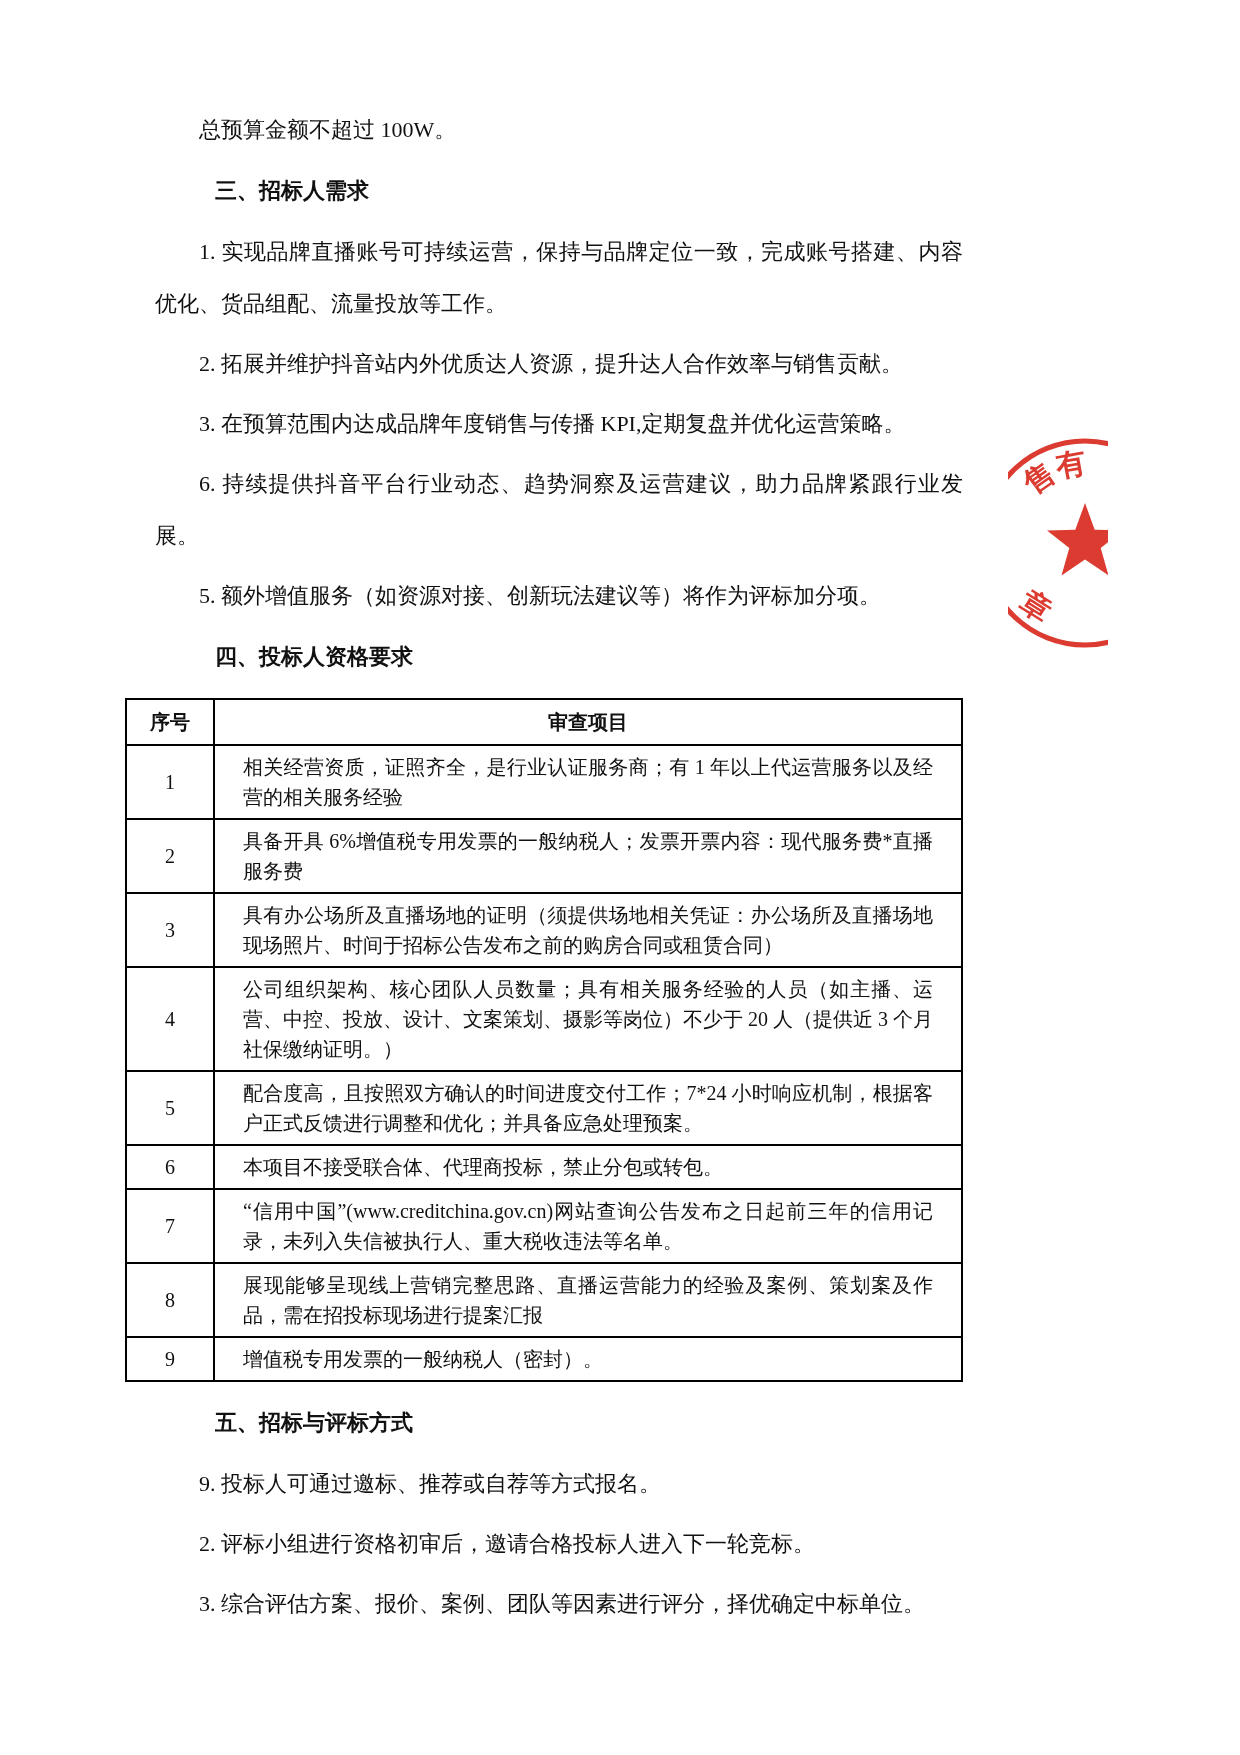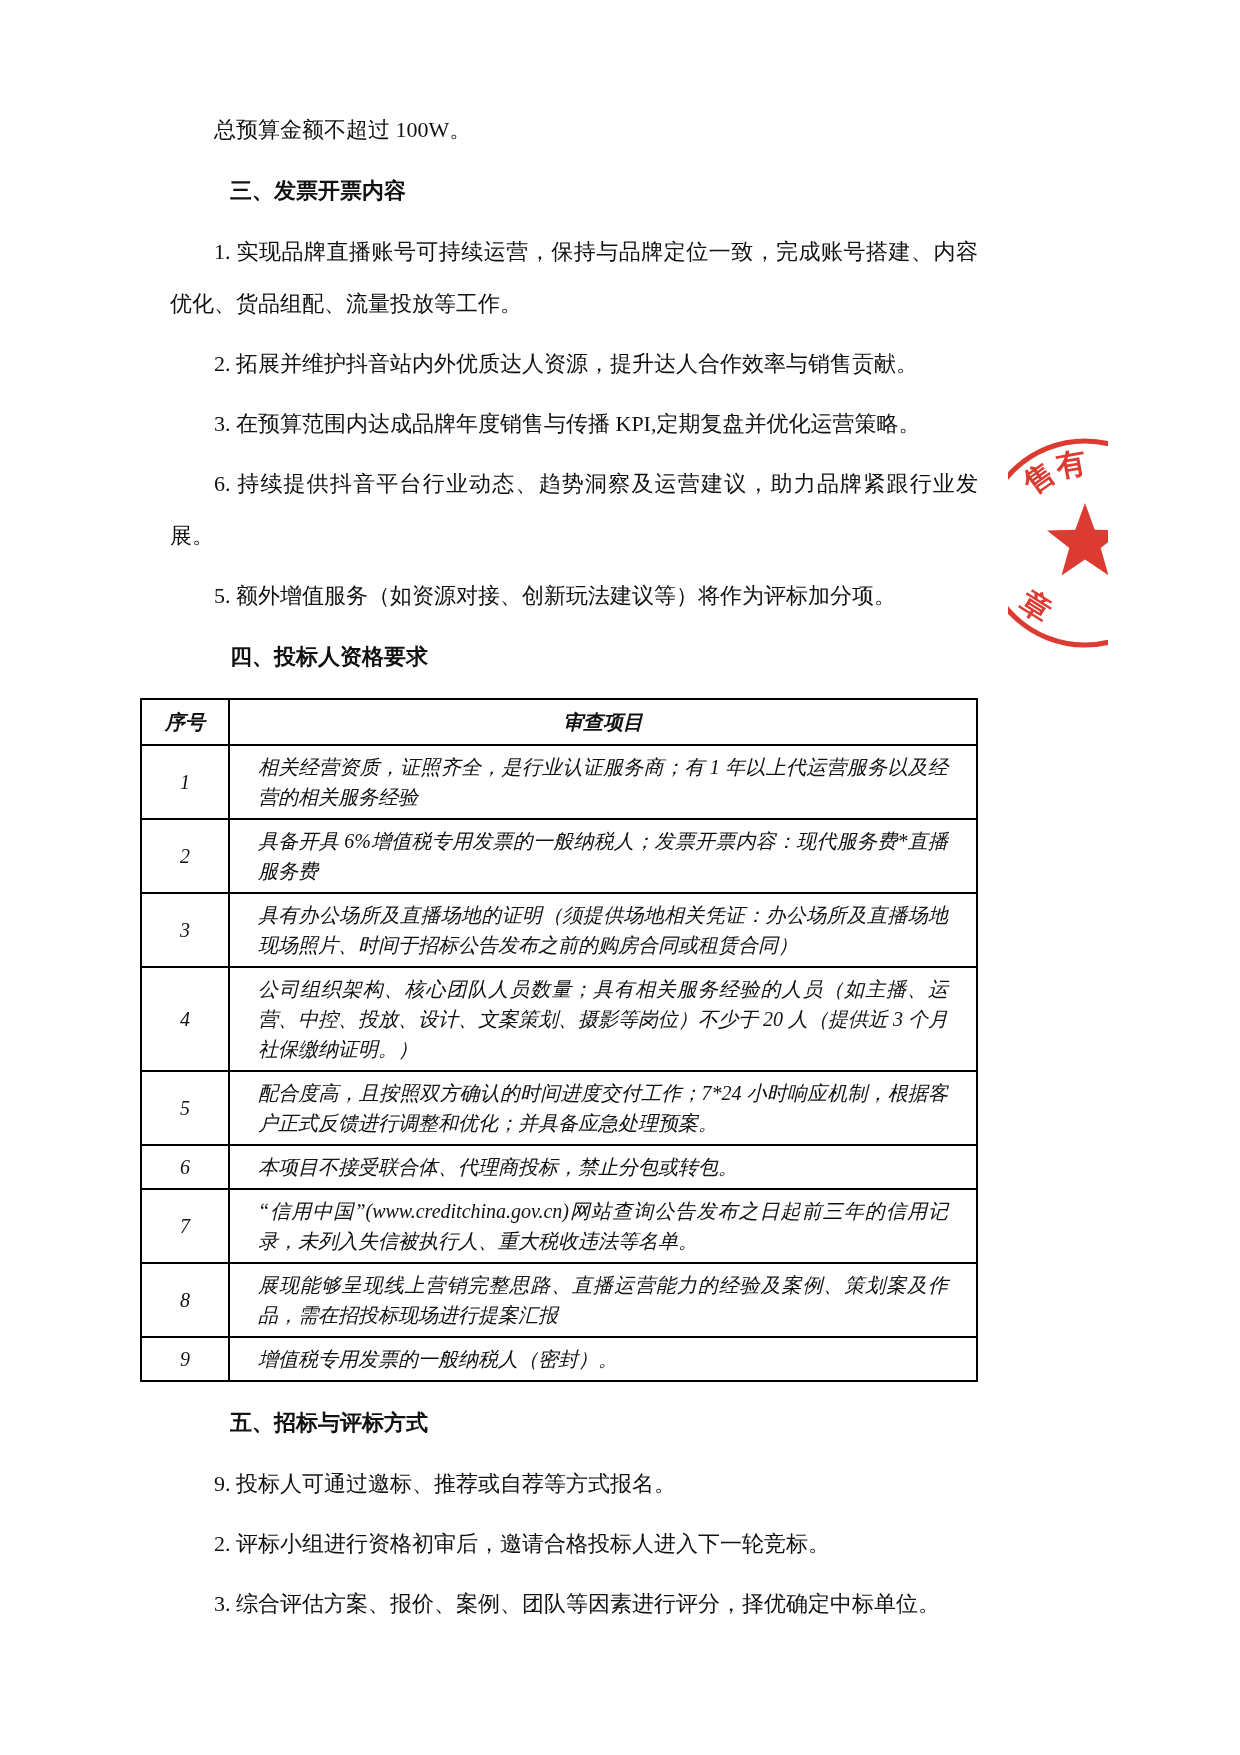--- a/index.html
+++ b/index.html
@@ -13,21 +13,21 @@
     position: relative;
   }
   .page {
     position: absolute;
     inset: 0;
     overflow: hidden;
     background: #ffffff;
   }
   .content {
     position: absolute;
-    left: 140px;
+    left: 125px;
     top: 104px;
     width: 838px;
   }
   .para {
     margin: 0 0 8px 30px;
     font-size: 22px;
     line-height: 52px;
     text-indent: 44px;
     text-align: justify;
   }
@@ -37,21 +37,20 @@
     font-size: 22px;
     line-height: 54px;
     font-weight: bold;
   }
   .heading.after-table { margin-top: 14px; }
   .qual-table {
     width: 100%;
     border-collapse: collapse;
     table-layout: fixed;
     margin: 14px 0 6px 0;
-    font-style: italic;
   }
   .qual-table th, .qual-table td {
     border: 2px solid #000000;
     font-size: 20px;
     line-height: 30px;
     vertical-align: middle;
   }
   .qual-table th { font-weight: bold; text-align: center; padding: 7px 4px; }
   .col-no { width: 88px; }
   .qual-table td.no-cell { text-align: center; padding: 6px 4px; }
@@ -69,21 +68,21 @@
   .seal svg { display: block; }
 </style>
 </head>
 <body>
 
 <div class="page">
   <div class="content">
 
     <p class="para">总预算金额不超过 100W。</p>
 
-    <h3 class="heading">三、发票开票内容</h3>
+    <h3 class="heading">三、招标人需求</h3>
 
     <p class="para">1. 实现品牌直播账号可持续运营，保持与品牌定位一致，完成账号搭建、内容优化、货品组配、流量投放等工作。</p>
     <p class="para">2. 拓展并维护抖音站内外优质达人资源，提升达人合作效率与销售贡献。</p>
     <p class="para">3. 在预算范围内达成品牌年度销售与传播 KPI,定期复盘并优化运营策略。</p>
     <p class="para">6. 持续提供抖音平台行业动态、趋势洞察及运营建议，助力品牌紧跟行业发展。</p>
     <p class="para">5. 额外增值服务（如资源对接、创新玩法建议等）将作为评标加分项。</p>
 
     <h3 class="heading">四、投标人资格要求</h3>
 
     <table class="qual-table">

